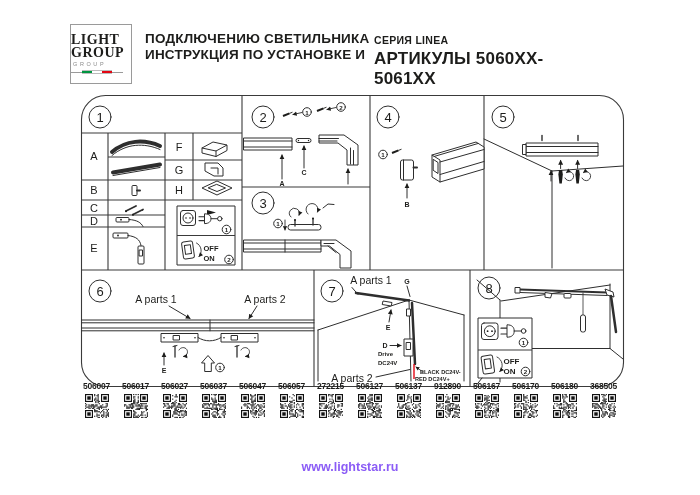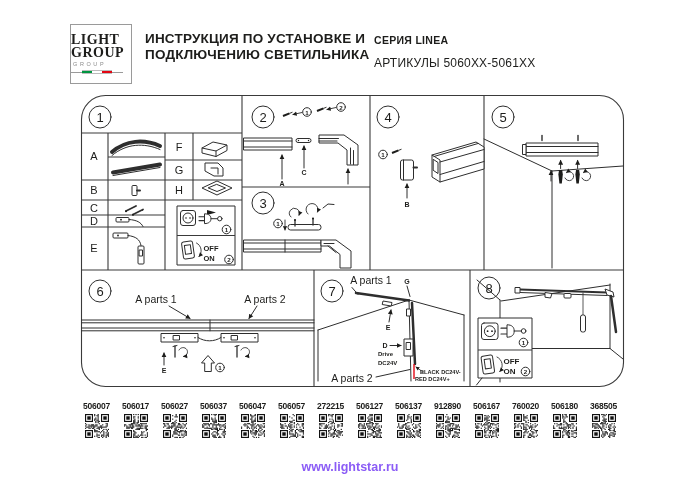--- a/index.html
+++ b/index.html
@@ -8,41 +8,41 @@
   
   .logo{position:absolute;left:70px;top:24px;width:62px;height:60px;border:1px solid #9a9a9a;display:flex;flex-direction:column;justify-content:center;background:#fff}
   .logo-word{font-family:"Liberation Serif",serif;font-weight:700;font-size:14px;line-height:12.5px;letter-spacing:.5px;color:#1d1d1b}
   .logo-group{font-size:5.5px;letter-spacing:2.6px;color:#8c8c8c;margin-top:2px;padding-left:2px}
   .logo-flag{display:flex;align-items:center;margin-top:3px;width:52px}
   .flag-rule{flex:1;height:1px;background:#9a9a9a}
   .flag-seg{width:10px;height:4px;border-top:.5px solid #bbb;border-bottom:.5px solid #bbb}
   .title{position:absolute;left:145px;top:31px;font-size:13.5px;font-weight:700;line-height:15.5px;letter-spacing:.2px}
   .series-block{position:absolute;left:374px;top:34px;width:200px;text-align:left}
   .series{font-size:10.5px;font-weight:700;letter-spacing:.3px}
-  .articles-range{font-size:12px;font-weight:400;margin-top:10px;letter-spacing:.2px}
+  .articles-range{font-size:17px;font-weight:700;margin-top:3px;letter-spacing:.2px}
 
   
   .diagram{position:absolute;left:80px;top:94px}
   .ln{fill:none;stroke:#2e2e2e;stroke-width:1;stroke-linecap:round;stroke-linejoin:round}
   .lnf{fill:#fff;stroke:#2e2e2e;stroke-width:1;stroke-linejoin:round}
   .bd{fill:none;stroke:#3a3a3a;stroke-width:1.1}
   .blk{fill:#1d1d1b;stroke:none}
   .diagram text{font-family:"Liberation Sans",sans-serif;fill:#1d1d1b}
   text.num{font-size:13px;text-anchor:middle}
   text.letter{font-size:11px;text-anchor:middle}
   text.sb{font-size:7px;font-weight:700;text-anchor:middle}
   text.sbl{font-size:6px;font-weight:700;text-anchor:start}
   text.ap{font-size:10.5px;text-anchor:middle}
   text.tiny{font-size:5.6px;font-weight:700;text-anchor:start}
   text.step{font-size:6.2px;text-anchor:middle;font-weight:700}
   text.onoff{font-size:7.5px;font-weight:700;text-anchor:start}
   text.onoff8{font-size:8px;font-weight:700;text-anchor:start}
 
   
-  .qr-row{position:absolute;left:0;top:401px;width:700px;display:flex;justify-content:center;gap:5px}
+  .qr-row{position:absolute;left:0;top:381px;width:700px;display:flex;justify-content:center;gap:5px}
   .qr-item{width:34px;display:flex;flex-direction:column;align-items:center}
   .qr-num{font-size:8.5px;font-weight:700;letter-spacing:-.2px;white-space:nowrap}
   .qr-svg{width:24px;height:24px;margin-top:3px}
   .website{position:absolute;left:0;top:460px;width:700px;text-align:center;font-size:12.5px;font-weight:700;color:#8b5cf6}
 </style>
 </head>
 <body>
 
 <div class="logo">
   <div class="logo-word">LIGHT</div>
@@ -51,22 +51,22 @@
   <div class="logo-flag">
     <span class="flag-rule"></span>
     <span class="flag-seg" style="background:#009540"></span>
     <span class="flag-seg" style="background:#ffffff"></span>
     <span class="flag-seg" style="background:#e30613"></span>
     <span class="flag-rule"></span>
   </div>
 </div>
 
 <div class="title">
+  <div>ПОДКЛЮЧЕНИЮ СВЕТИЛЬНИКА</div>
   <div>ИНСТРУКЦИЯ ПО УСТАНОВКЕ И</div>
-  <div>ПОДКЛЮЧЕНИЮ СВЕТИЛЬНИКА</div>
 </div>
 
 <div class="series-block">
   <div class="series">СЕРИЯ LINEA</div>
   <div class="articles-range">АРТИКУЛЫ 5060XX-5061XX</div>
 </div>
 
 <svg class="diagram" width="545" height="294" viewBox="0 0 545 294">
   <defs>
     <marker id="ah" viewBox="0 0 8 8" refX="6.5" refY="4" markerWidth="5.5" markerHeight="5.5" orient="auto-start-reverse">
@@ -1835,21 +1835,21 @@
         <rect x="2.2857142857142856" y="2.2857142857142856" width="3.4285714285714284" height="3.4285714285714284" fill="#111"></rect>
         <rect x="16" y="0" width="8" height="8" fill="#111"></rect>
         <rect x="17.142857142857142" y="1.1428571428571428" width="5.7142857142857135" height="5.7142857142857135" fill="#fff"></rect>
         <rect x="18.285714285714285" y="2.2857142857142856" width="3.4285714285714284" height="3.4285714285714284" fill="#111"></rect>
         <rect x="0" y="16" width="8" height="8" fill="#111"></rect>
         <rect x="1.1428571428571428" y="17.142857142857142" width="5.7142857142857135" height="5.7142857142857135" fill="#fff"></rect>
         <rect x="2.2857142857142856" y="18.285714285714285" width="3.4285714285714284" height="3.4285714285714284" fill="#111"></rect>
       </svg>
     </div>
     <div class="qr-item">
-      <div class="qr-num">760020</div>
+      <div class="qr-num">506170</div>
       <svg viewBox="0 0 24 24" class="qr-svg">
         <rect x="9.142857142857142" y="0" width="1.1428571428571428" height="1.1428571428571428" fill="#111"></rect>
         <rect x="9.142857142857142" y="1.1428571428571428" width="1.1428571428571428" height="1.1428571428571428" fill="#111"></rect>
         <rect x="12.571428571428571" y="1.1428571428571428" width="1.1428571428571428" height="1.1428571428571428" fill="#111"></rect>
         <rect x="9.142857142857142" y="2.2857142857142856" width="1.1428571428571428" height="1.1428571428571428" fill="#111"></rect>
         <rect x="10.285714285714285" y="2.2857142857142856" width="1.1428571428571428" height="1.1428571428571428" fill="#111"></rect>
         <rect x="11.428571428571427" y="2.2857142857142856" width="1.1428571428571428" height="1.1428571428571428" fill="#111"></rect>
         <rect x="9.142857142857142" y="3.4285714285714284" width="1.1428571428571428" height="1.1428571428571428" fill="#111"></rect>
         <rect x="10.285714285714285" y="3.4285714285714284" width="1.1428571428571428" height="1.1428571428571428" fill="#111"></rect>
         <rect x="11.428571428571427" y="3.4285714285714284" width="1.1428571428571428" height="1.1428571428571428" fill="#111"></rect>

